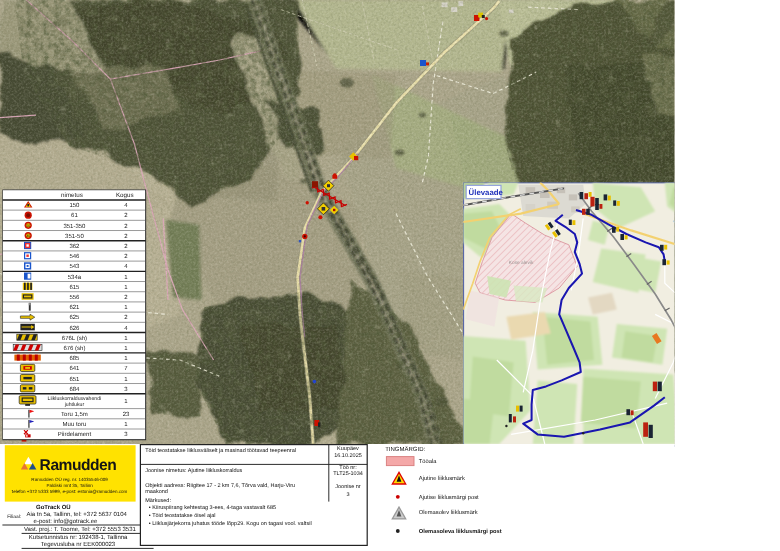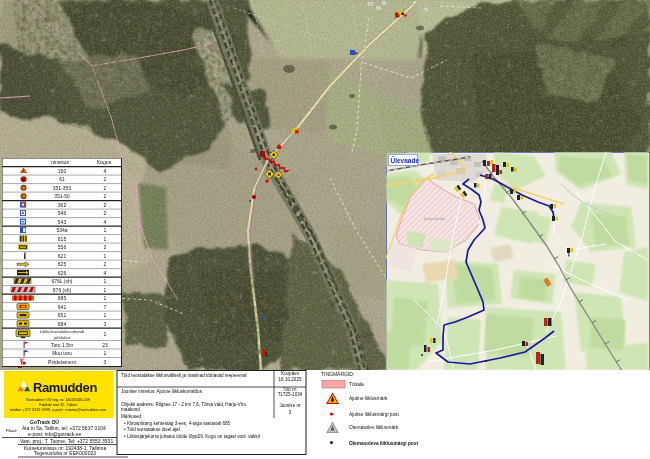--- a/index.html
+++ b/index.html
@@ -1,16 +1,16 @@
 <!DOCTYPE html>
 <html><head>
 <meta charset="utf-8">
 <style>
 html,body{margin:0;padding:0;background:#fff;}
-#page{position:relative;width:650px;height:459px;overflow:hidden;background:#fff;
+#page{position:relative;width:562px;height:459px;overflow:hidden;background:#fff;
   font-family:"Liberation Sans",sans-serif;}
 .abs{position:absolute;}
 </style>
 </head>
 <body>
 <div id="page">
 
 <svg class="abs" style="left:0;top:0" width="650" height="370" viewBox="0 0 650 370">
 <defs>
 <filter id="soft" x="-20%" y="-20%" width="140%" height="140%">

